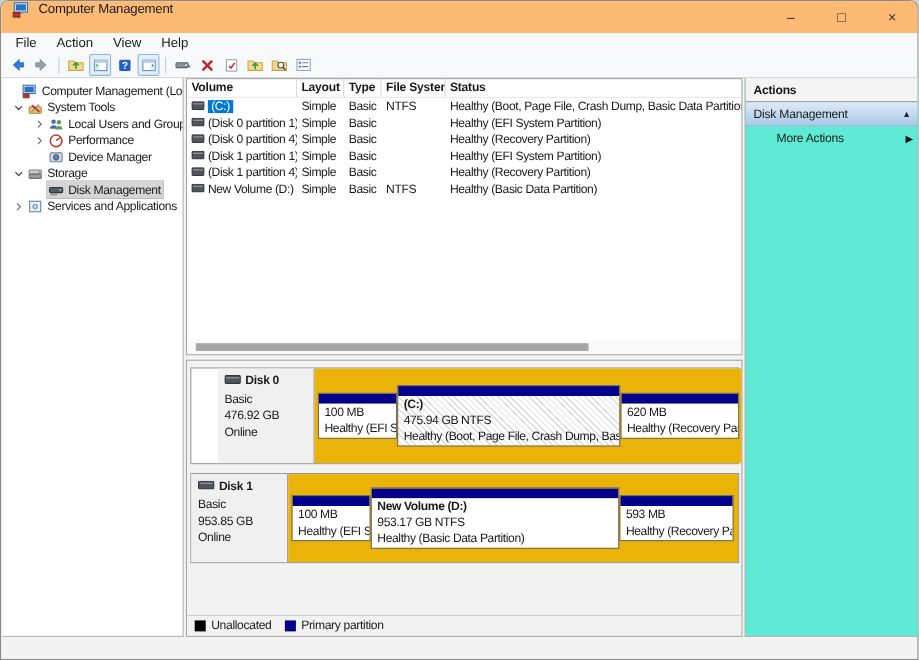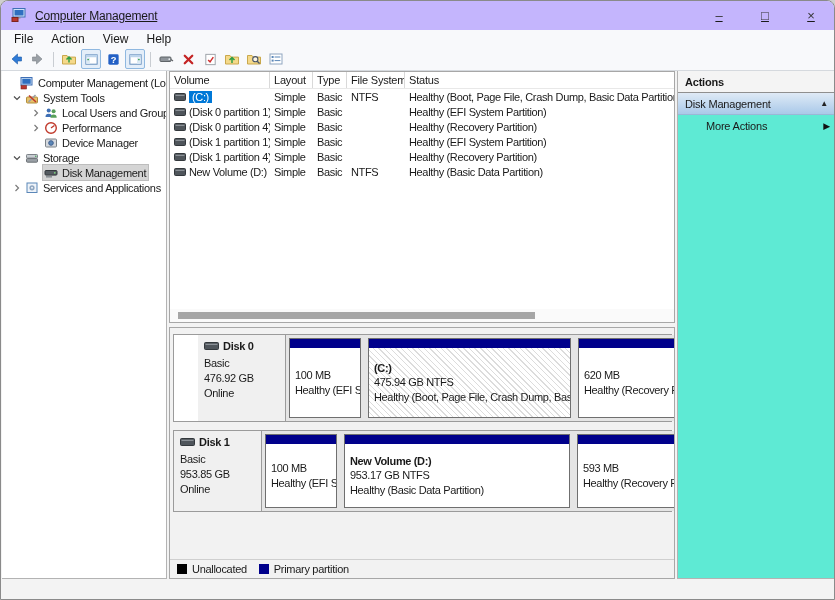--- a/index.html
+++ b/index.html
@@ -4,22 +4,22 @@
 <style>
   * { box-sizing: border-box; margin: 0; padding: 0; }
   html,body { background:#cfcfcf; }
   body { font-family: "Liberation Sans", sans-serif; font-size: 11px; color:#1a1a1a; }
   .window {
     position: relative; width: 835px; height: 600px; background:#f3f3f3;
     border:1px solid #8a8a8a; border-radius:8px 8px 0 0; overflow:hidden;
     user-select:none;
   }
   
-  .titlebar { position:absolute; left:0; top:0; right:0; height:29px; background:#c4b5fd;
-    display:flex; align-items:center; padding-left:10px; gap:8px;text-decoration:underline; }
+  .titlebar { position:absolute; left:0; top:0; right:0; height:29px; background:#fdba74;
+    display:flex; align-items:flex-start; padding-left:10px; gap:8px; }
   .titlebar .title { font-size:12px; letter-spacing:-0.2px; }
   .win-controls { margin-left:auto; display:flex; height:100%; }
   .win-btn { width:46px; height:100%; display:flex; align-items:center; justify-content:center;
     font-size:13px; color:#333; }
   
   .menubar { position:absolute; left:0; top:29px; right:0; height:18px; background:#f8f9fb;
     display:flex; align-items:center; padding-left:4px; font-size:12px; }
   .menu-item { padding:1px 9px; }
   
   .toolbar { position:absolute; left:0; top:47px; right:0; height:23px; background:#f8f9fb;
@@ -34,42 +34,42 @@
   .tree-row .expander { width:14px; display:flex; align-items:center; justify-content:center; flex:none; }
   .tree-row .ticon { width:15px; display:flex; align-items:center; justify-content:center; flex:none; margin-right:2px; }
   .tree-label { white-space:nowrap; letter-spacing:-0.3px; padding:0 2px; }
   .tree-row.selected .sel-wrap { background:#d5d5d5; outline:1px solid #bdbdbd; }
   .sel-wrap { display:flex; align-items:center; height:15px; }
   .lvl0 { padding-left:3px; } .lvl1 { padding-left:8px; } .lvl2 { padding-left:27px; }
   
   .volume-panel { position:absolute; left:168px; top:70px; width:506px; height:252px;
     background:#fff; border:1px solid #a7a7a7; overflow:hidden; }
   .vl-header { display:flex; height:17px; border-bottom:1px solid #e8e8e8; }
-  .vl-hcell { padding:2px 4px; border-right:1px solid #d9d9d9; white-space:nowrap; overflow:hidden; letter-spacing:-0.2px; }
+  .vl-hcell { padding:2px 4px; border-right:1px solid #d9d9d9; white-space:nowrap; overflow:hidden; letter-spacing:-0.2px;font-weight:bold; }
   .vl-row { display:flex; height:15px; align-items:center; }
   .vl-cell { padding:0 4px; white-space:nowrap; overflow:hidden; letter-spacing:-0.35px; }
   .c-volume { width:100px; flex:none; display:flex; align-items:center; }
   .c-layout { width:43px; flex:none; }
   .c-type { width:34px; flex:none; }
   .c-fs { width:58px; flex:none; }
   .c-status { flex:1; }
   .vol-ic { margin-right:3px; flex:none; }
   .vol-sel { background:#0078d7; color:#fff; padding:0 3px; }
   .h-scrollbar { position:absolute; left:0; right:0; bottom:0; height:13px; background:#fafafa; }
   .h-thumb { position:absolute; left:8px; top:3px; width:357px; height:7px; background:#a6a6a6; }
   
   .disk-panel { position:absolute; left:168px; top:326px; width:506px; height:252px;
     background:#f2f2f2; border:1px solid #a7a7a7; overflow:hidden; }
   .disk-row { position:absolute; left:3px; width:499px; display:flex; border:1px solid #9b9b9b; background:#fff; }
   .disk-row.d0 { top:6px; height:88px;padding-left:24px; }
   .disk-row.d1 { top:102px; height:82px; }
   .disk-label { width:88px; flex:none; background:#f0f0f0; border-right:1px solid #9b9b9b; padding:4px 6px; letter-spacing:-0.3px; }
   .disk-label .dname { font-weight:bold; display:flex; align-items:center; gap:4px; margin-bottom:2px; }
   .disk-label div { line-height:15px; white-space:nowrap; }
-  .partitions { flex:1; padding:3px; display:flex; gap:7px; background:#e5e5e5; }
+  .partitions { flex:1; padding:3px; display:flex; gap:0; background:#eab308;align-items:center; }
   .part-box { border:1px solid #6f6f6f; display:flex; flex-direction:column; overflow:hidden; flex:none; }
   .part-band { height:9px; background:#00008b; flex:none; }
   .part-content { flex:1; padding:1px 5px; display:flex; flex-direction:column; justify-content:center;
     overflow:hidden; white-space:nowrap; line-height:14.5px; letter-spacing:-0.35px; background:#fff; }
   .part-box.selected .part-content {
     background: repeating-linear-gradient(45deg, #ffffff 0 3px, #dcdcdc 3px 4px); }
   .part-title { font-weight:bold; }
   .legend { position:absolute; left:0; right:0; bottom:0; height:19px; border-top:1px solid #cfcfcf;
     display:flex; align-items:center; padding-left:7px; background:#f2f2f2; letter-spacing:-0.3px; }
   .legend-swatch { width:10px; height:10px; margin-right:5px; flex:none; }

